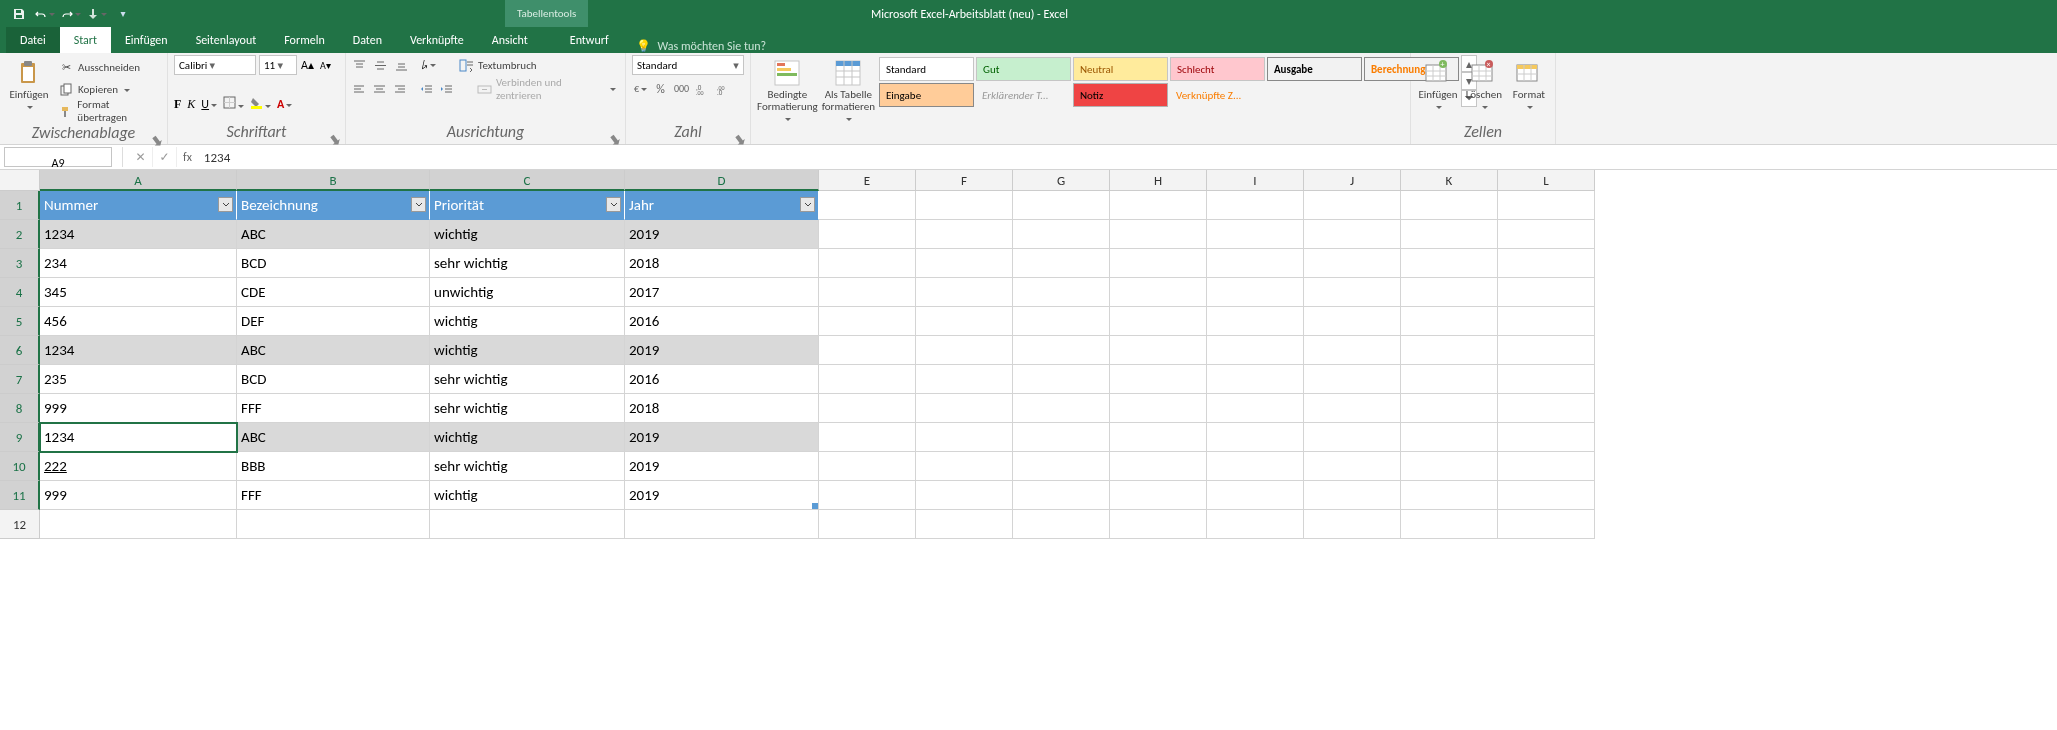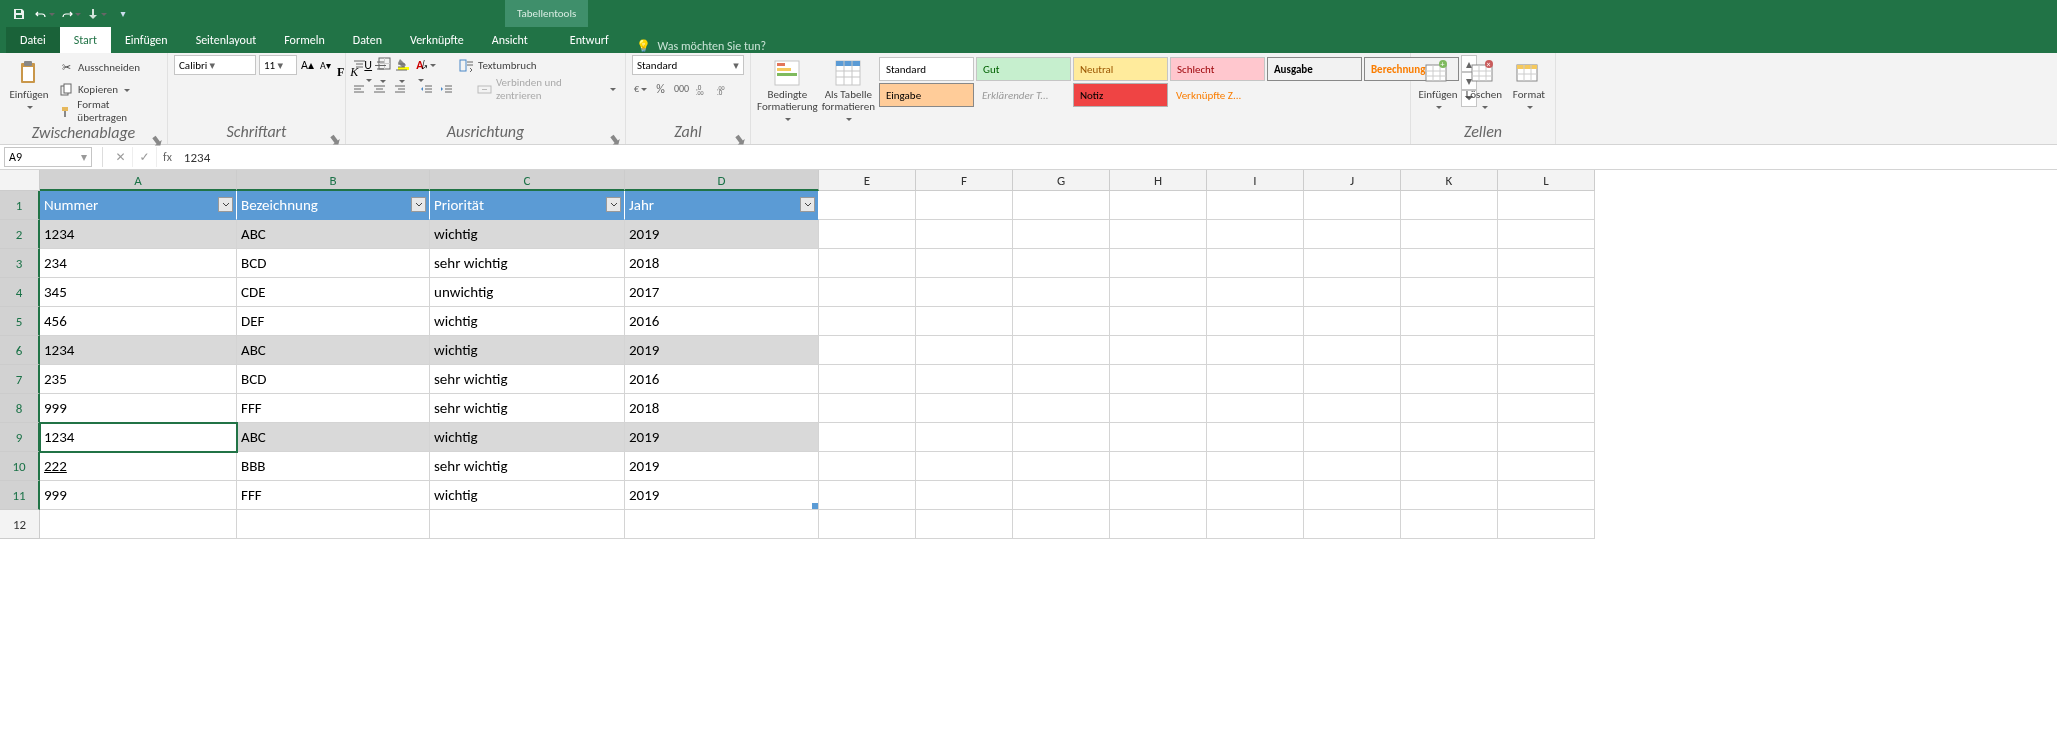--- a/index.html
+++ b/index.html
@@ -39,21 +39,21 @@
   .combo .dd { width: 10px; text-align: center; color: #666; }
 
   
   .style-gallery { display: grid; grid-template-columns: repeat(6, 95px); grid-template-rows: 24px 24px; gap: 2px; padding-top: 2px; }
   .style-cell { border: 1px solid #c5c5c5; font-size: 11px; display: flex; align-items: center; padding: 0 6px; white-space: nowrap; overflow: hidden; text-overflow: ellipsis; }
   .gallery-scroll { width: 16px; display: flex; flex-direction: column; margin-left: 2px; }
   .gallery-scroll div { flex: 1; border: 1px solid #c5c5c5; background: #fff; display: flex; align-items: center; justify-content: center; color: #666; }
 
   
   .formula-bar { display: flex; align-items: center; height: 25px; border-bottom: 1px solid #d4d4d4; background: #fff; }
-  .namebox { width: 88px; border: 1px solid #c5c5c5; height: 20px; margin: 0 4px; display: flex; align-items: center; padding: 0 4px; font-size: 12px; }
+  .namebox { width: 108px; border: 1px solid #c5c5c5; height: 20px; margin: 0 4px; display: flex; align-items: center; padding: 8px 4px; font-size: 12px; flex-direction: column; }
   .namebox .dd { margin-left: auto; color: #999; }
   .fb-btn { width: 24px; height: 20px; display: flex; align-items: center; justify-content: center; color: #999; border-right: 1px solid #eee; }
   .fx { color: #666; font-size: 12px; padding: 0 6px; }
   .formula-input { flex: 1; padding: 0 6px; font-size: 13px; color: #333; }
 
   
   .grid-area { position: relative; overflow: hidden; }
   .corner { position: absolute; left: 0; top: 0; width: 40px; height: 21px; background: #f3f3f3; border-right: 1px solid #ccc; border-bottom: 1px solid #ccc; }
   .col-headers { position: absolute; left: 40px; top: 0; height: 21px; display: flex; }
   .col-h { background: #f3f3f3; border-right: 1px solid #ccc; border-bottom: 1px solid #ccc; text-align: center; font-size: 13px; color: #333; line-height: 21px; }
@@ -93,20 +93,21 @@
         </svg>
       </div>
     <div class="qat-btn caret">
         <svg width="12" height="12" viewBox="0 0 12 12">
           <path fill="#fff" d="M5 1h2v6h3l-4 4-4-4h3z" opacity=".8"></path>
         </svg>
       </div>
     <div class="qat-btn" style="font-size:10px;color:#cde">▾</div>
   </div>
   <div class="tabletools">Tabellentools</div>
+  <div class="title-center">Microsoft Excel-Arbeitsblatt (neu) - Excel</div>
   <div style="width:260px"></div>
 </div>
 
 <div class="ribbon-tabs">
   <div class="rtab file">Datei</div>
   <div class="rtab active">Start</div>
   <div class="rtab">Einfügen</div>
   <div class="rtab">Seitenlayout</div>
   <div class="rtab">Formeln</div>
   <div class="rtab">Daten</div>
@@ -154,21 +155,21 @@
               </svg>
             </span>
             <span>Format übertragen</span>
           </div>
       </div>
     </div>
     <div class="rgroup-label"><span>Zwischenablage</span><span class="dlg">⬊</span></div>
   </div>
 
   <div class="rgroup" style="width:178px">
-    <div class="rgroup-body" style="flex-direction:row;gap:4px">
+    <div class="rgroup-body" style="flex-direction:column;gap:19px">
       <div style="display:flex;gap:3px;align-items:center">
         <div class="combo" style="width:82px">
             <span>Calibri</span>
             <span class="dd">▾</span>
           </div>
         <div class="combo" style="width:38px">
             <span>11</span>
             <span class="dd">▾</span>
           </div>
         <span class="miniico" style="font-size:12px">A▴</span>

